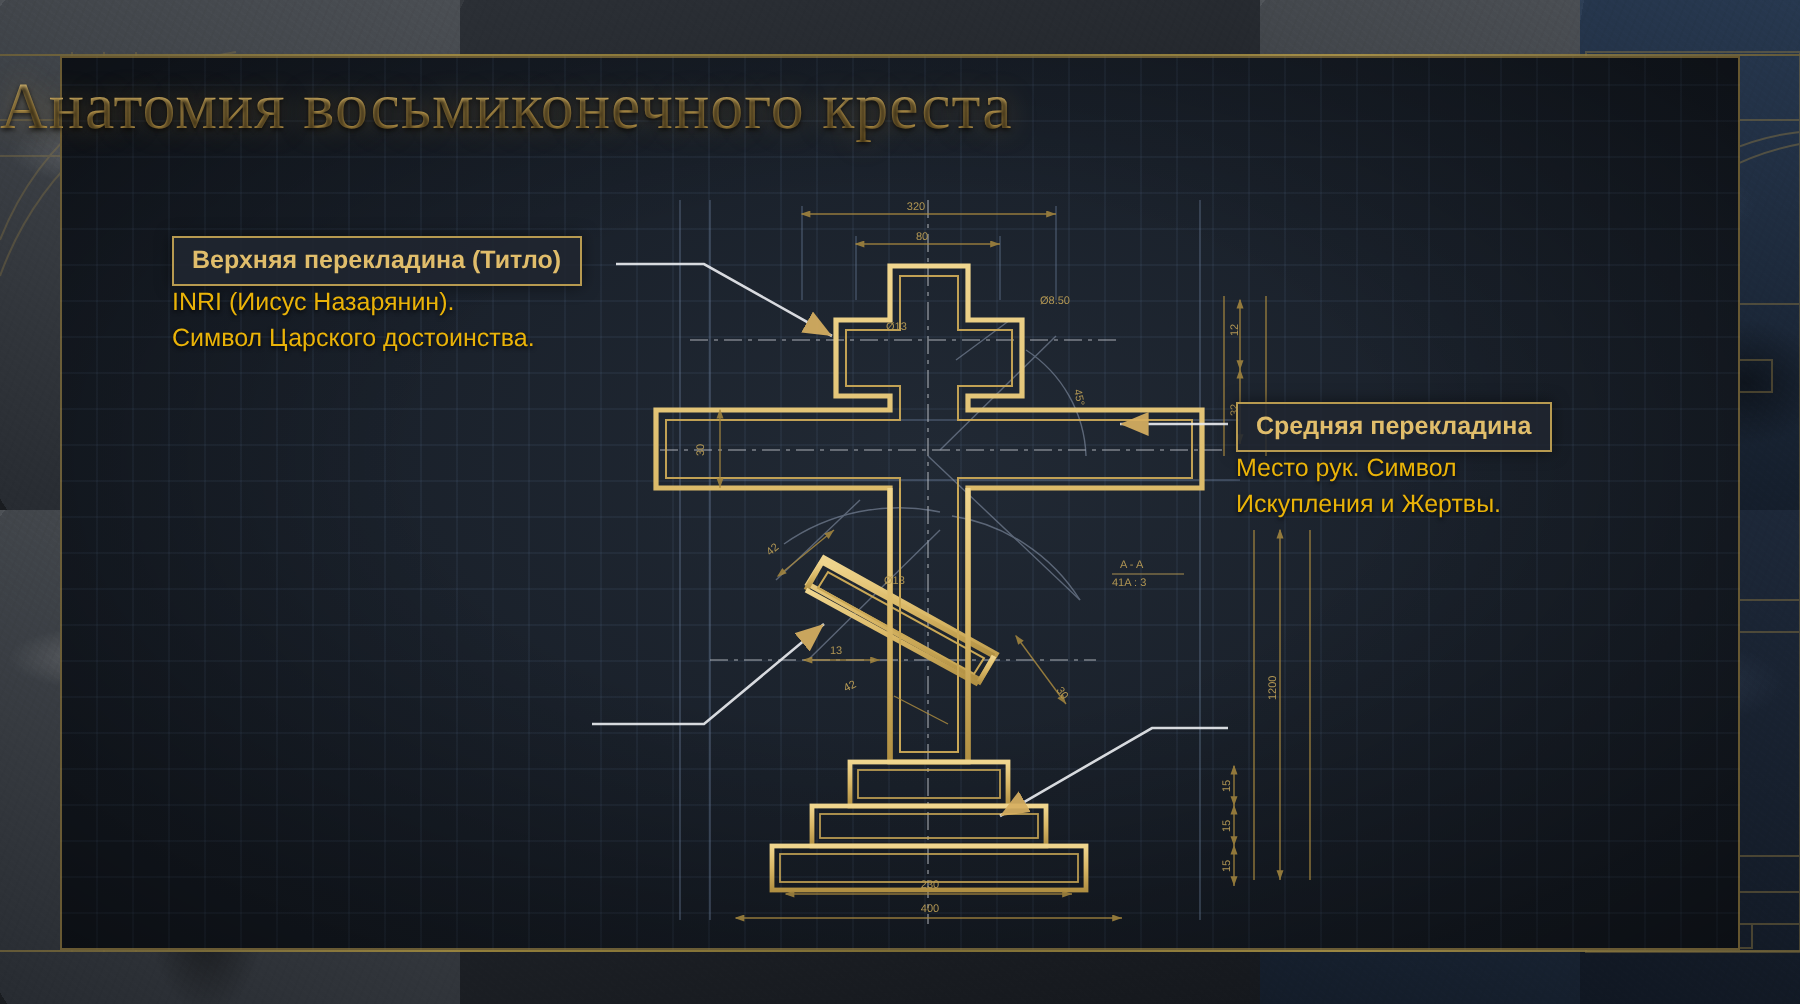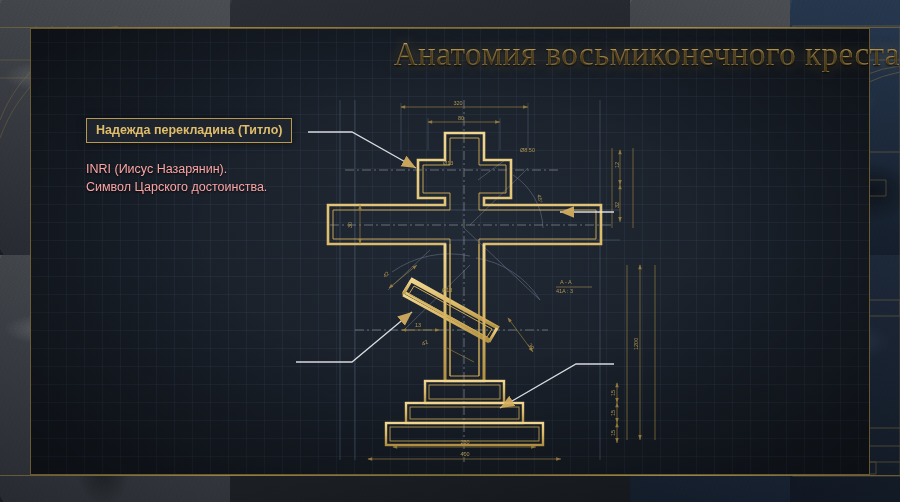--- a/index.html
+++ b/index.html
@@ -84,21 +84,21 @@
       repeating-linear-gradient(0deg, rgba(110,140,180,.085) 0 1px, transparent 1px 18px),
       repeating-linear-gradient(90deg, rgba(110,140,180,.085) 0 1px, transparent 1px 18px);
   }
   .vignette {
     position:absolute; inset:0;
     background:radial-gradient(ellipse 600px 330px at 50% 45%, transparent 40%, rgba(0,0,0,.45) 100%);
   }
 
   
   #title {
-    position:absolute; left:0; top:36px; width:900px; text-align:right;
+    position:absolute; left:0; top:36px; width:900px; text-align:left;
     font-family:"Liberation Serif", serif;
     font-size:33px; letter-spacing:.5px;
     color:#d9b763;
     text-shadow:0 0 14px rgba(190,150,70,.35), 0 1px 2px rgba(0,0,0,.8);
     background:linear-gradient(180deg,#efd48c 0%,#d2ad5b 48%,#b08c3f 100%);
     -webkit-background-clip:text; background-clip:text;
     -webkit-text-fill-color:transparent;
   }
 
   
@@ -111,22 +111,22 @@
     border:1px solid #b79a50;
     background:rgba(32,38,48,.88);
     color:#e0bd6b;
     font-size:12.5px;
     font-weight:bold;
     padding:4px 9px 5px;
     white-space:nowrap;
     box-shadow:0 0 8px rgba(0,0,0,.5);
   }
   .note-body {
-    margin-top:18px;
-    color:#fca5a5;
+    margin-top:0;
+    color:#eab308;
     font-size:12.5px;
     line-height:1.42;
     white-space:pre-line;
     text-shadow:0 1px 2px rgba(0,0,0,.85);
   }
   .note.right .note-body { text-align:left; }
 </style>
 </head>
 <body>
 
@@ -333,25 +333,28 @@
 
     <g stroke="#e8eaee" stroke-width="1.3" fill="none" opacity="0.92">
       <path d="M308 132 L352 132 L416 168" marker-end="url(#leadArrow)"></path>
       <path d="M614 212 L560 212" marker-end="url(#leadArrow)"></path>
       <path d="M296 362 L352 362 L412 312" marker-end="url(#leadArrow)"></path>
       <path d="M614 364 L576 364 L500 408" marker-end="url(#leadArrow)"></path>
     </g>
   </svg>
 
   <div class="note" style="left:86px; top:118px;">
-    <div class="note-chip">Надежда перекладина (Титло)</div>
+    <div class="note-chip">Верхняя перекладина (Титло)</div>
     <div class="note-body">INRI (Иисус Назарянин).
 Символ Царского достоинства.</div>
   </div>
 
   <div class="note right" style="left:618px; top:201px;">
+    <div class="note-chip">Средняя перекладина</div>
+    <div class="note-body">Место рук. Символ
+Искупления и Жертвы.</div>
   </div>
 
   <div class="note" style="left:86px; top:348px;">
   </div>
 
 
 </div>
 
 </body></html>

